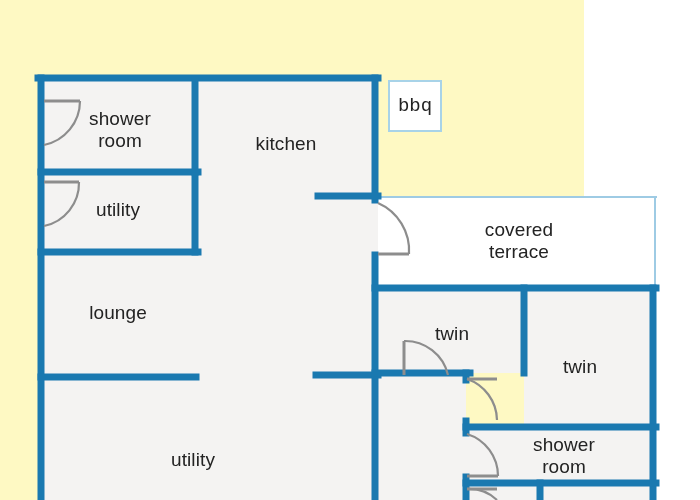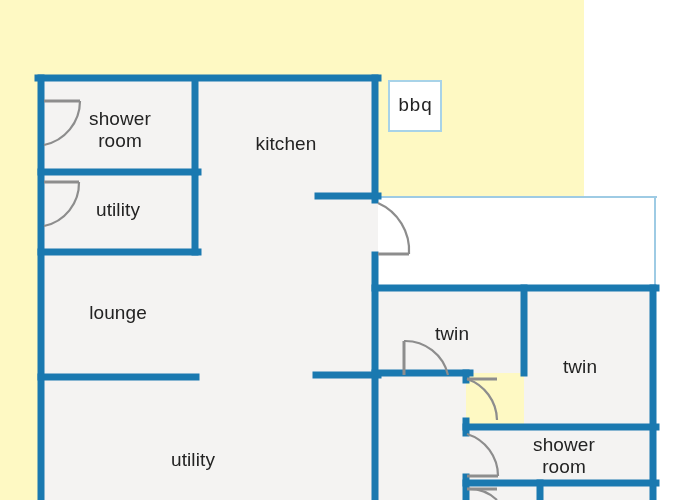--- a/index.html
+++ b/index.html
@@ -149,20 +149,21 @@
 room</div>
 
   <div class="room-label" style="left:118px; top:210px;">utility</div>
 
   <div class="room-label" style="left:286px; top:144px;text-align:right;">kitchen</div>
 
   <div class="room-label" style="left:118px; top:313px;">lounge</div>
 
   <div class="room-label" style="left:193px; top:460px;">utility</div>
 
+  <div class="room-label" style="left:519px; top:241px;">covered terrace</div>
 
   <div class="room-label" style="left:452px; top:334px;">twin</div>
 
   <div class="room-label" style="left:580px; top:367px;">twin</div>
 
   <div class="room-label" style="left:564px; top:456px;">shower
 room</div>
 
   <div class="bbq-label" style="left:415px; top:106px;">bbq</div>
 

